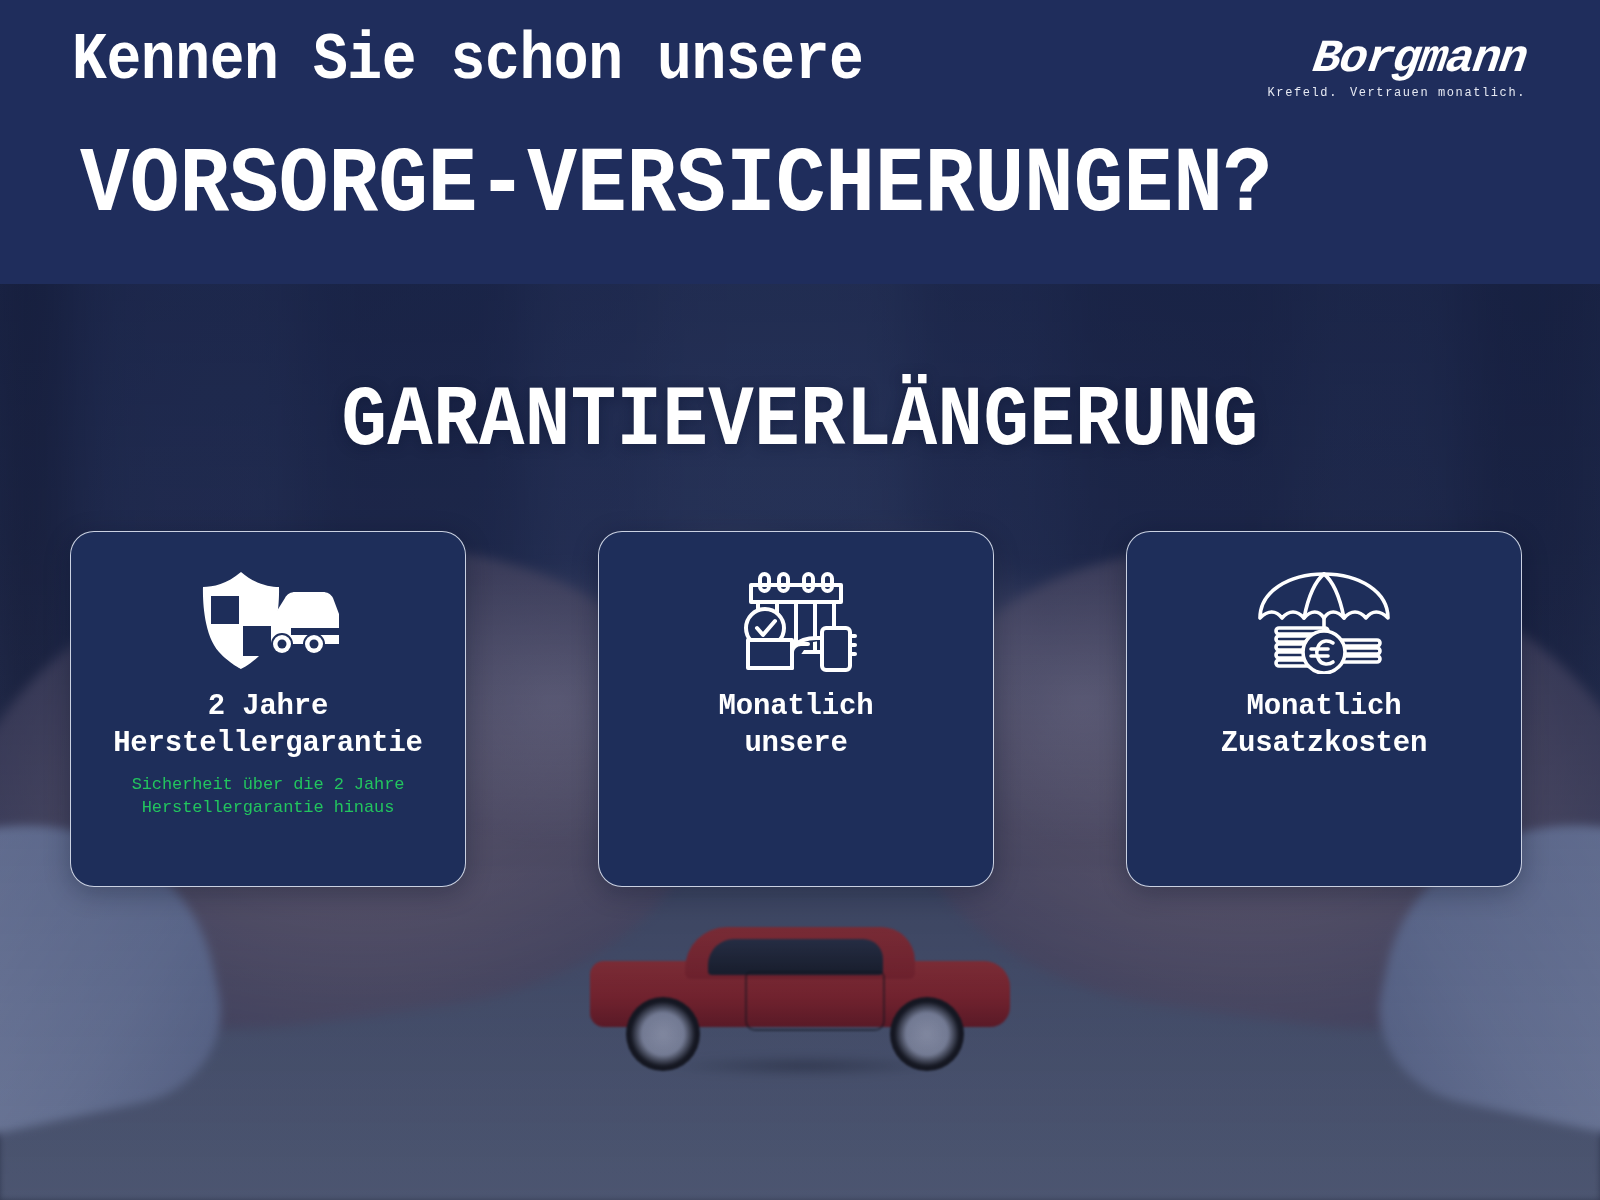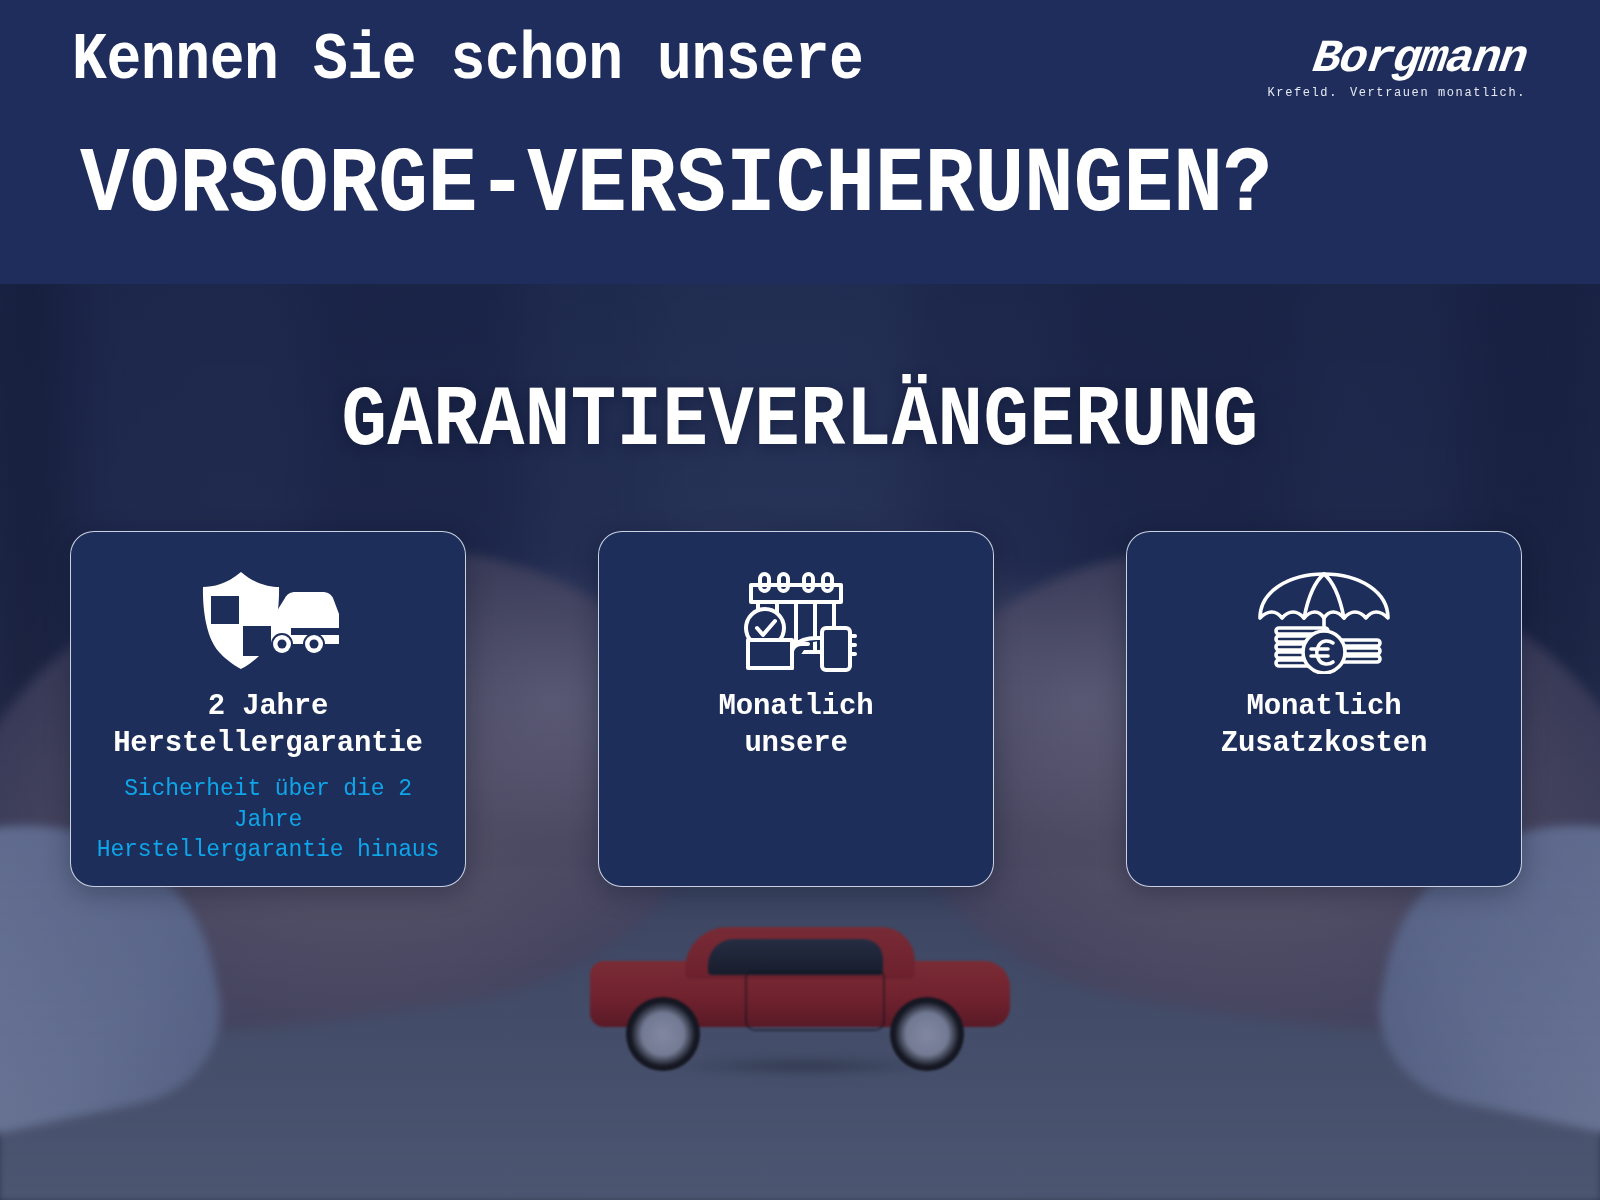--- a/index.html
+++ b/index.html
@@ -256,22 +256,22 @@
     margin-top:10px;
     color:#ffffff;
     font-size:29px;
     font-weight:bold;
     line-height:1.28;
     text-align:center;
     letter-spacing:-.2px;
   }
   .card-desc{
     margin-top:12px;
-    color:#0ea5e9;
-    font-size:23px;
+    color:#22c55e;
+    font-size:17px;
     line-height:1.32;
     text-align:center;
     letter-spacing:-.1px;
   }
   .nowrap-lines{white-space:pre-line;}
 </style>
 </head>
 <body>
 
 <div class="stage">

